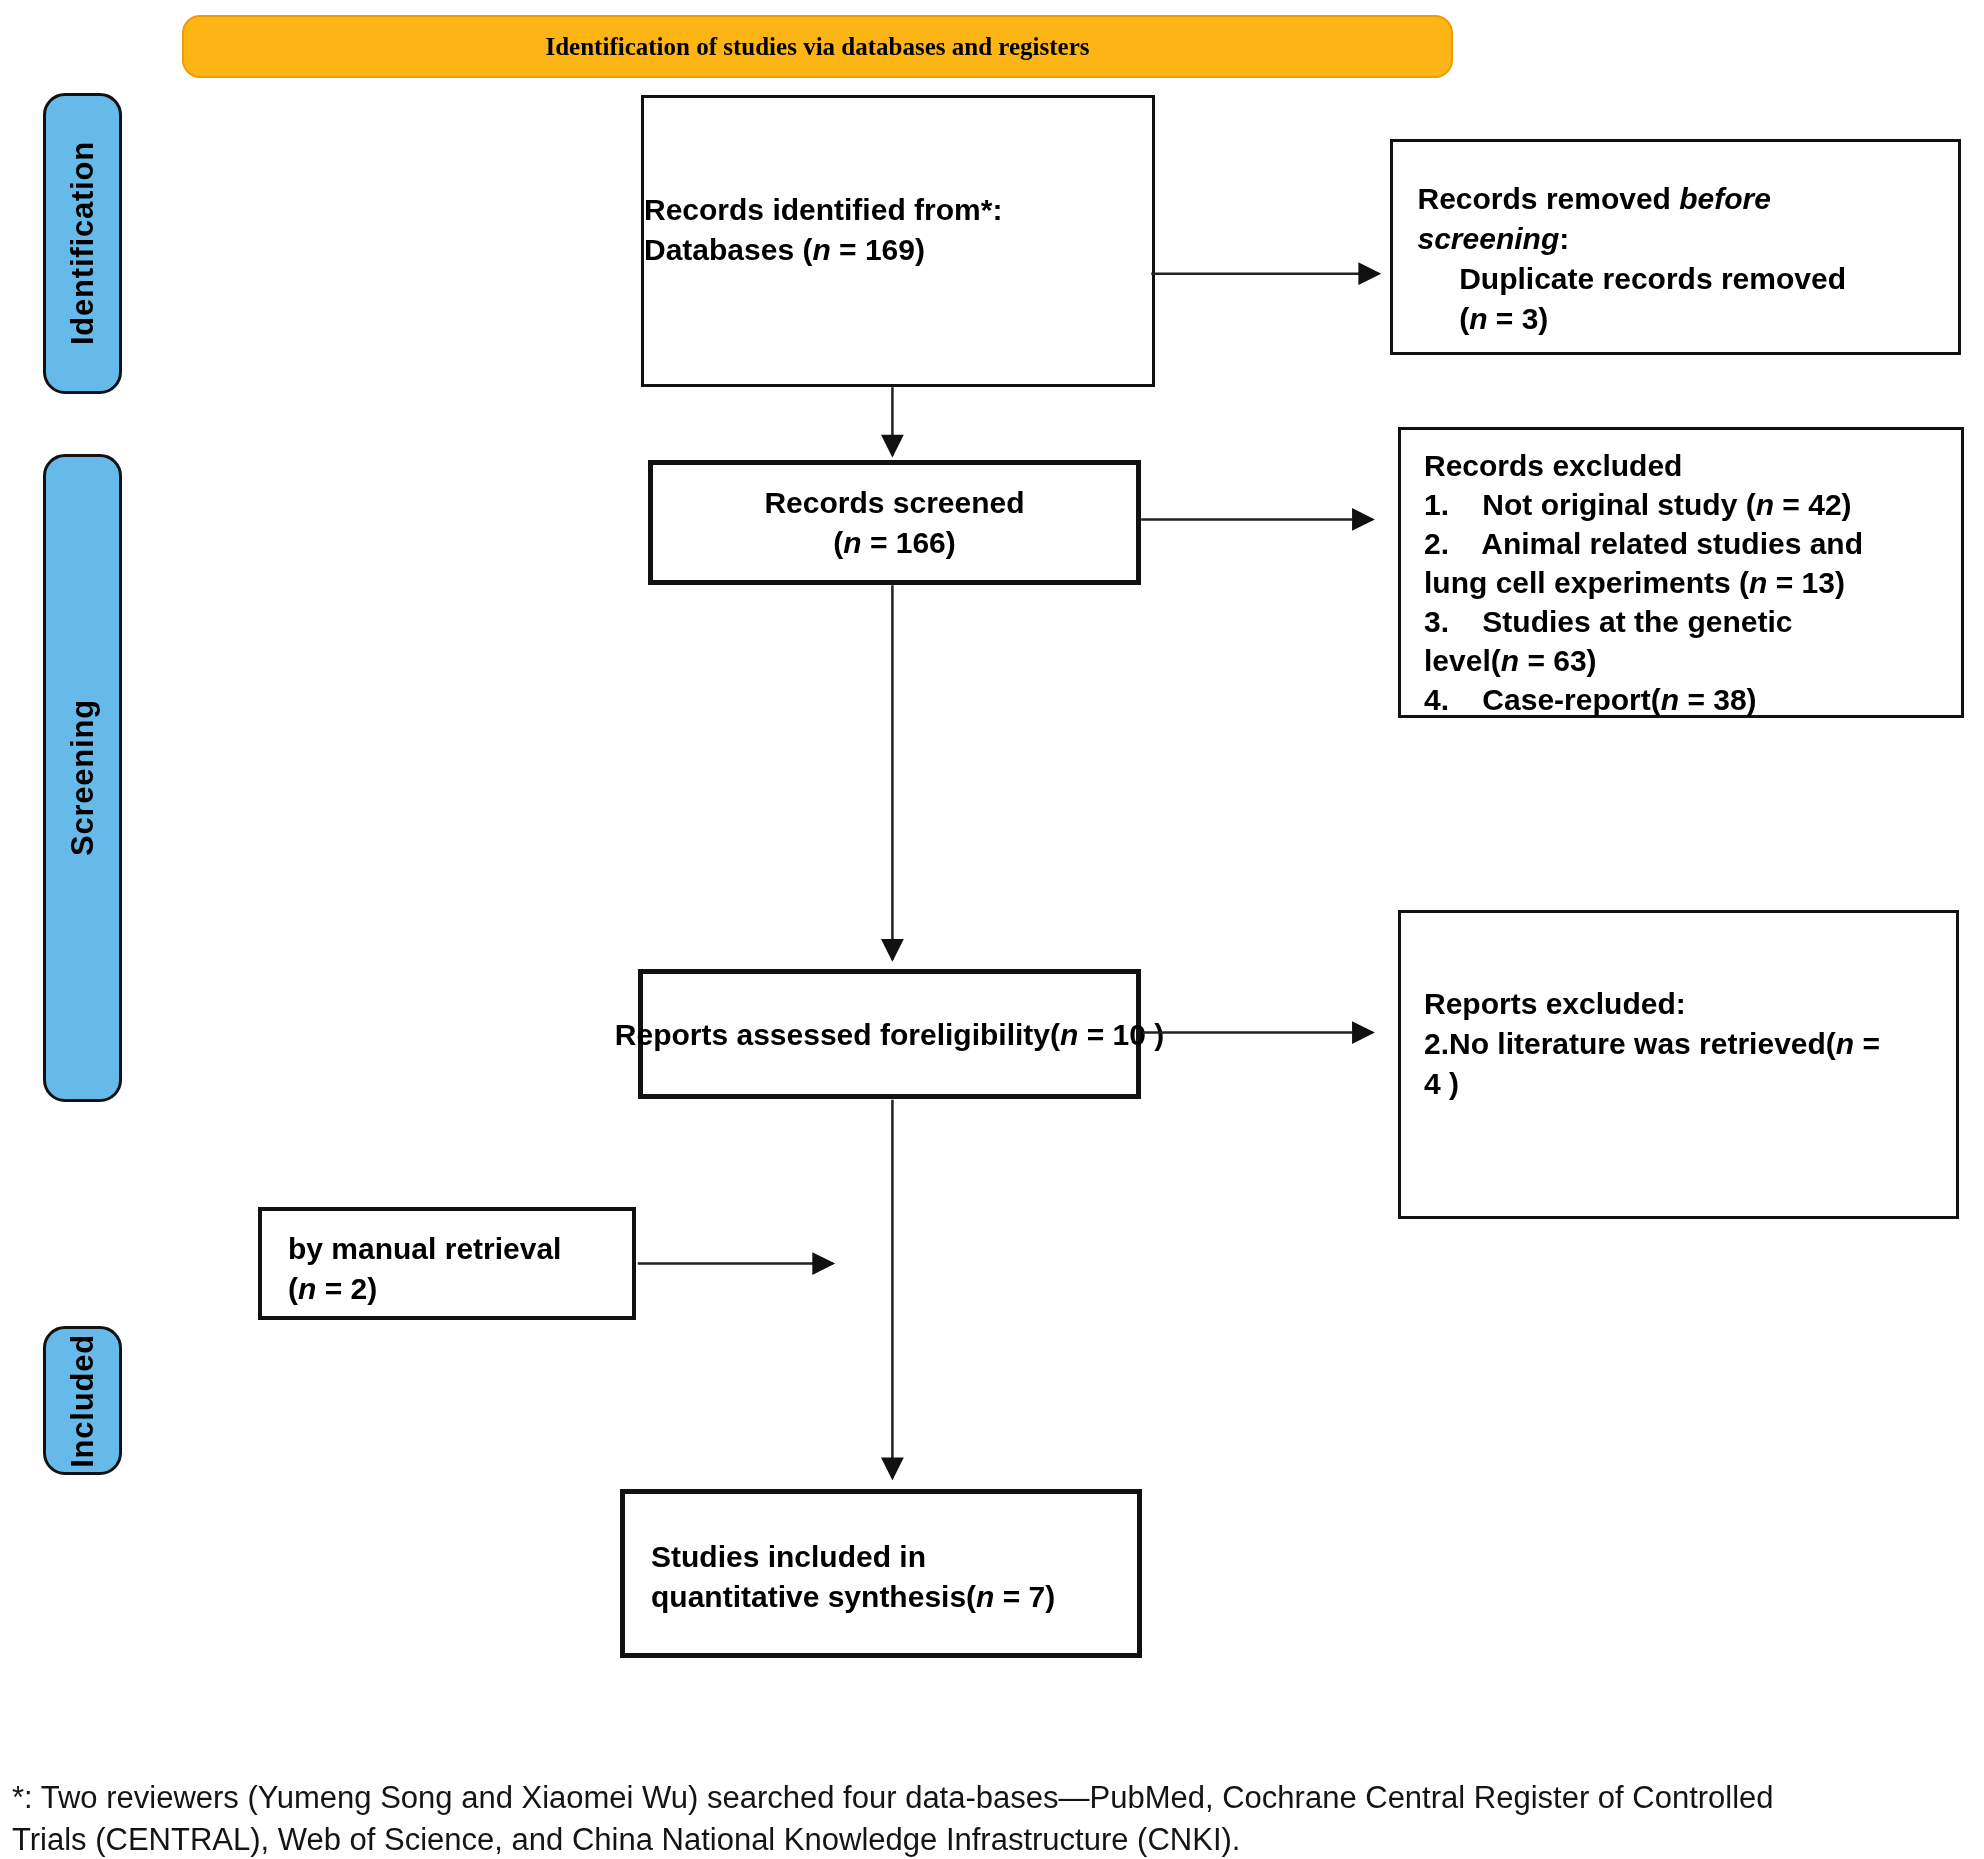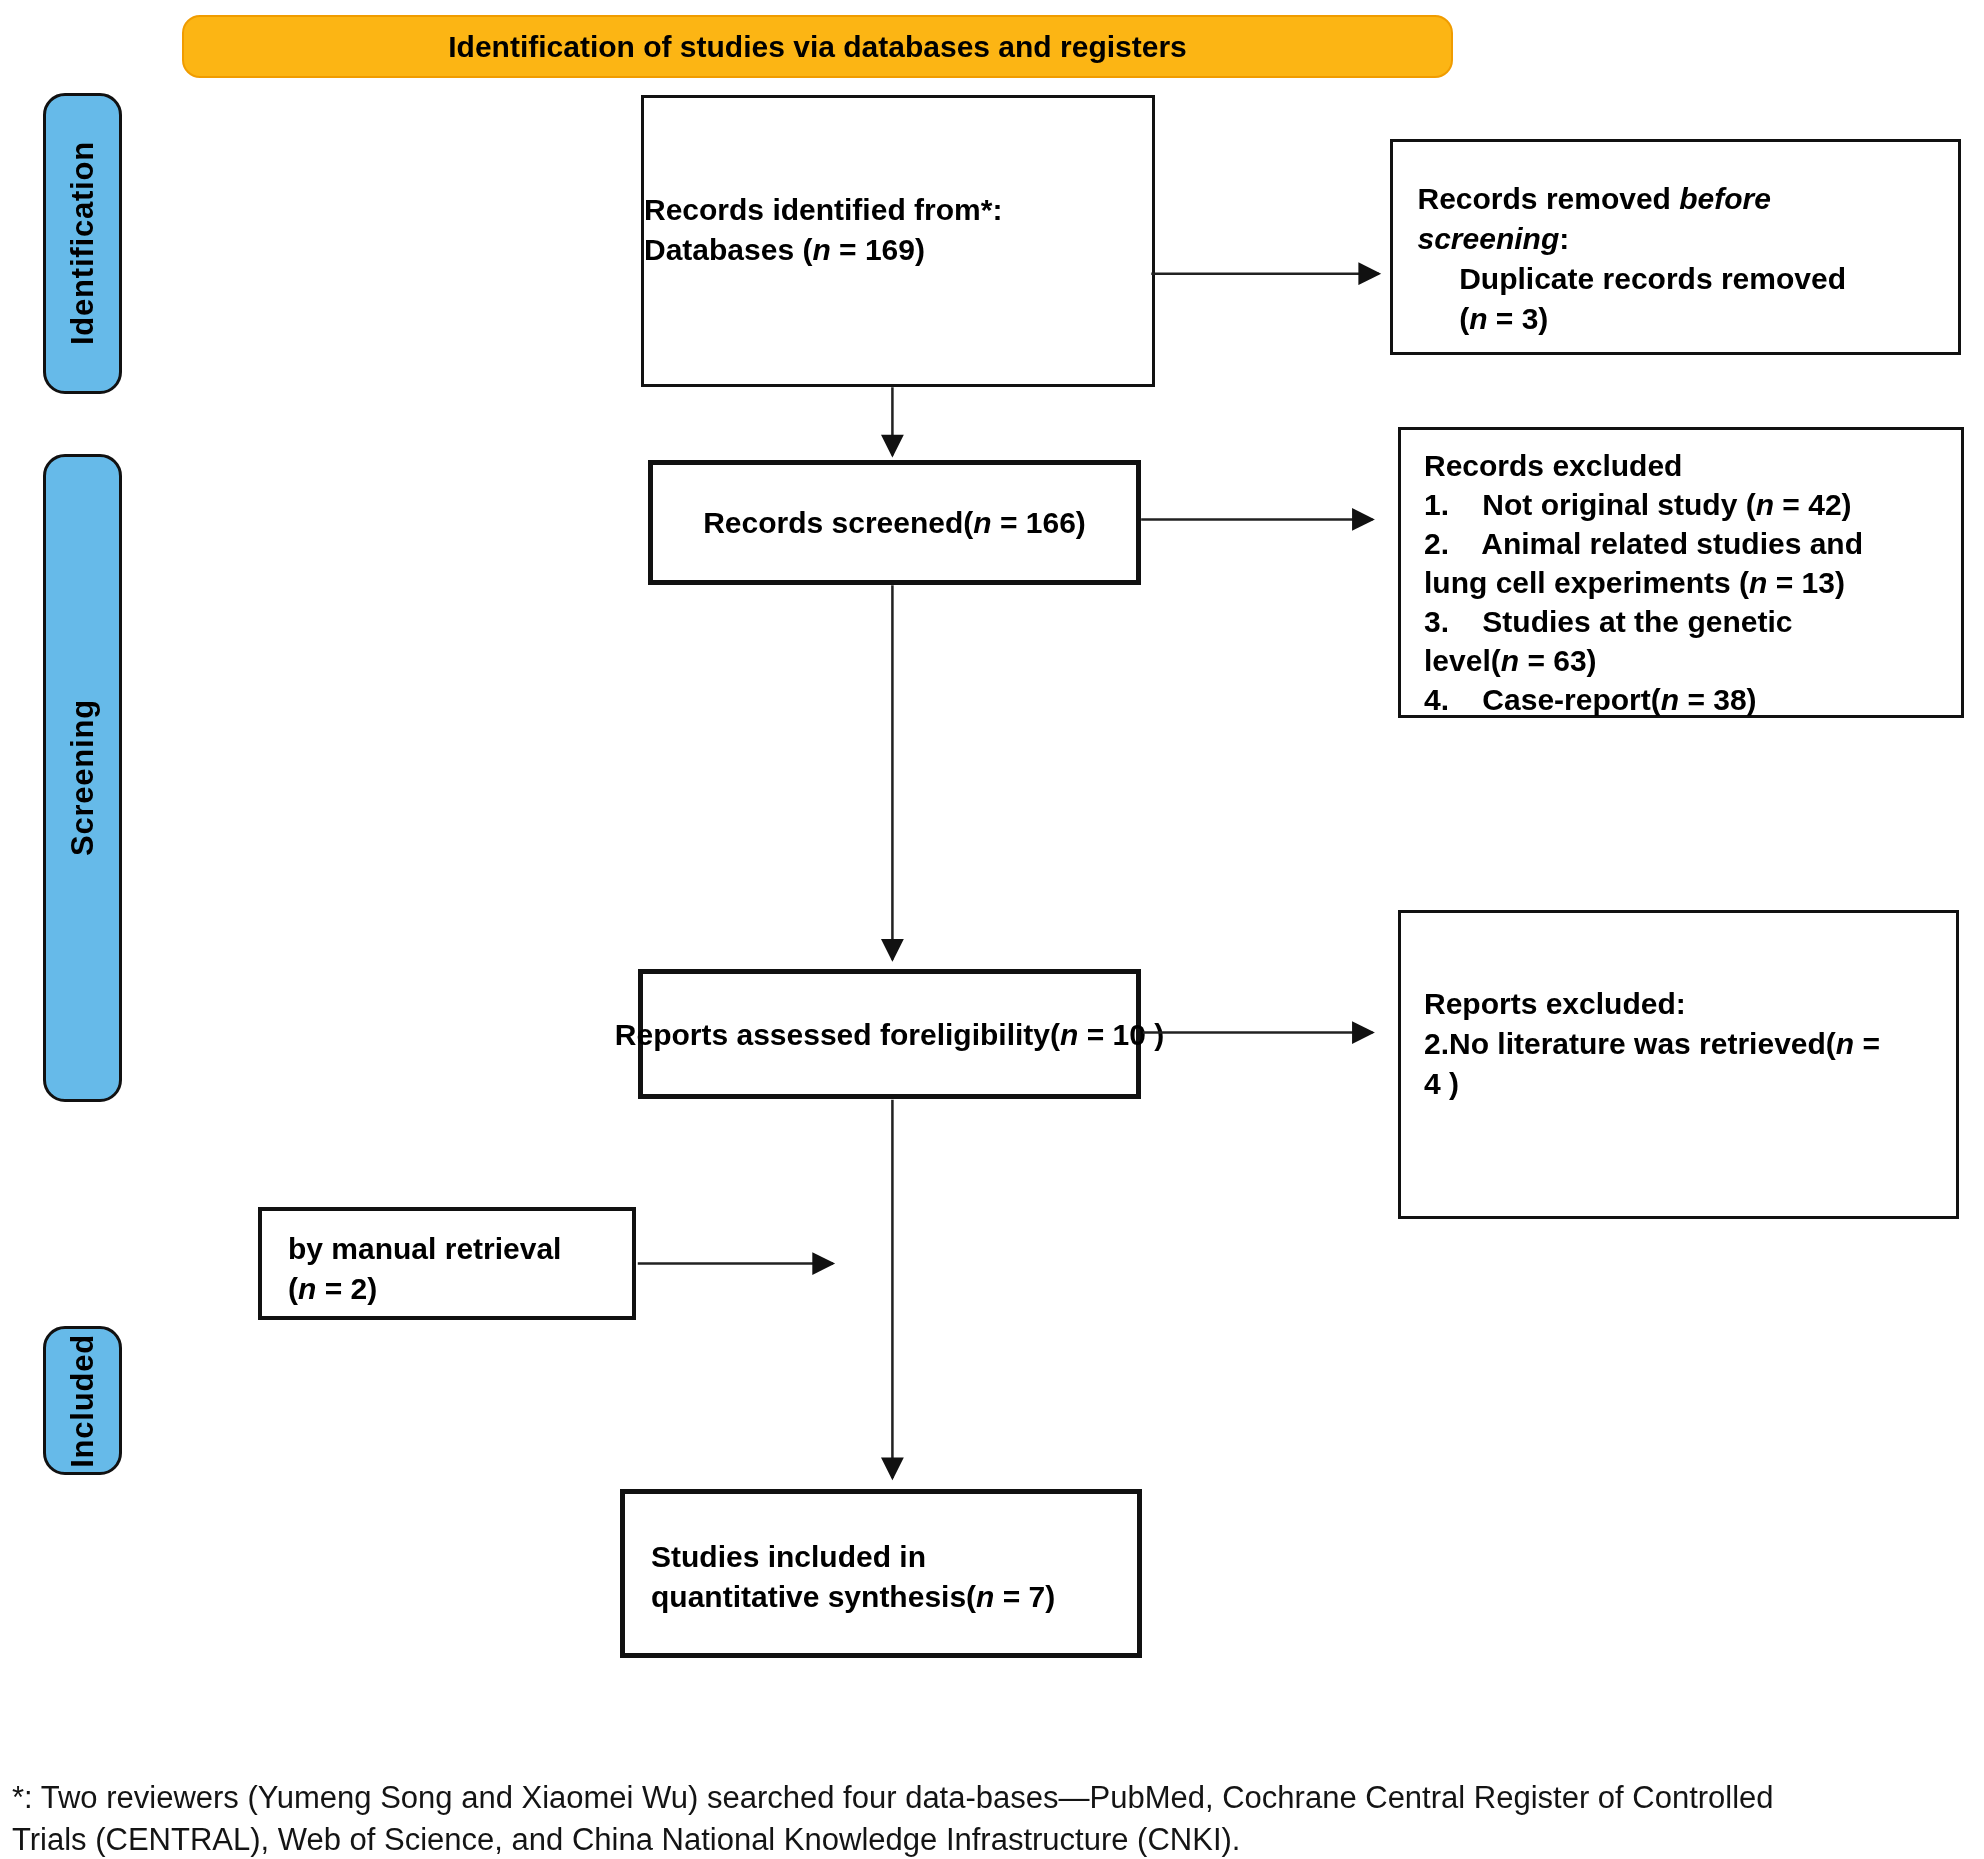--- a/index.html
+++ b/index.html
@@ -13,21 +13,21 @@
     width:1985px; height:1859px; position:relative;
     font-family:"Liberation Sans", sans-serif; color:var(--text);
   }
   .canvas{position:absolute; inset:0;}
   svg.connectors{position:absolute; left:0; top:0; width:1985px; height:1859px; pointer-events:none;}
 
   .banner{
     position:absolute; left:182px; top:15px; width:1271px; height:63px;
     background:var(--banner-fill); border:2.5px solid var(--banner-border);
     border-radius:18px; display:flex; align-items:center; justify-content:center;
-    font-size:30px; font-weight:bold;
+    font-size:25px; font-weight:bold;font-family:Liberation Serif, serif;
   }
 
   .stage{
     position:absolute; left:43px; width:79px;
     background:var(--stage-fill); border:3.8px solid var(--stage-border);
     border-radius:22px; display:flex; align-items:center; justify-content:center;
   }
   .stage .vtext{
     writing-mode:vertical-rl; transform:rotate(180deg);
     font-size:31px; font-weight:bold; letter-spacing:0.8px; white-space:nowrap;
@@ -39,21 +39,21 @@
   .node{
     position:absolute; background:#ffffff; border:3.8px solid var(--box-border);
     font-size:30px; font-weight:bold; line-height:40px;
   }
   .rt-line{white-space:pre;}
   .it{font-style:italic;}
 
   .box-identified{left:641px; top:95px; width:514px; height:292px; padding-top:92px;}
   .box-removed{left:1390px; top:139px; width:571px; height:216px; border-width:3.4px; padding:37px 12.7px 0 24.5px; text-align:left;}
   .box-screened{left:648px; top:460px; width:493px; height:125px; border-width:5px;
-    display:flex; flex-direction:row; align-items:center; justify-content:center; text-align:center;}
+    display:flex; flex-direction:column; align-items:center; justify-content:center; text-align:center;}
   .box-records-excluded{left:1398px; top:427px; width:566px; height:291px; border-width:3.4px;
     padding:16px 8.4px 0 23px; line-height:39px;}
   .box-assessed{left:638px; top:969px; width:503px; height:130px; border-width:5px;
     display:flex; flex-direction:row; align-items:center; justify-content:center; text-align:center; line-height:39px;}
   .box-reports-excluded{left:1398px; top:910px; width:561px; height:309px; border-width:3.4px;
     padding:71px 11px 0 23px;}
   .box-manual{left:258px; top:1207px; width:378px; height:113px; border-width:4.2px; padding:18px 14px 0 26px;}
   .box-included{left:620px; top:1489px; width:522px; height:169px; border-width:5px; padding:43px 8.4px 0 26px;}
 
   .footnote{

